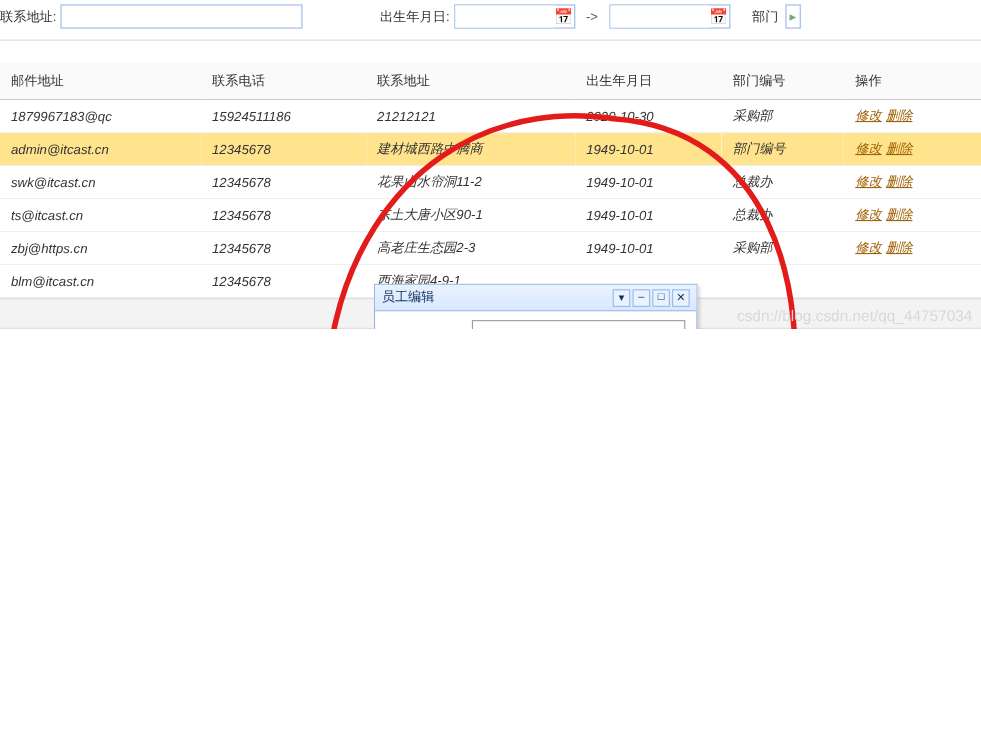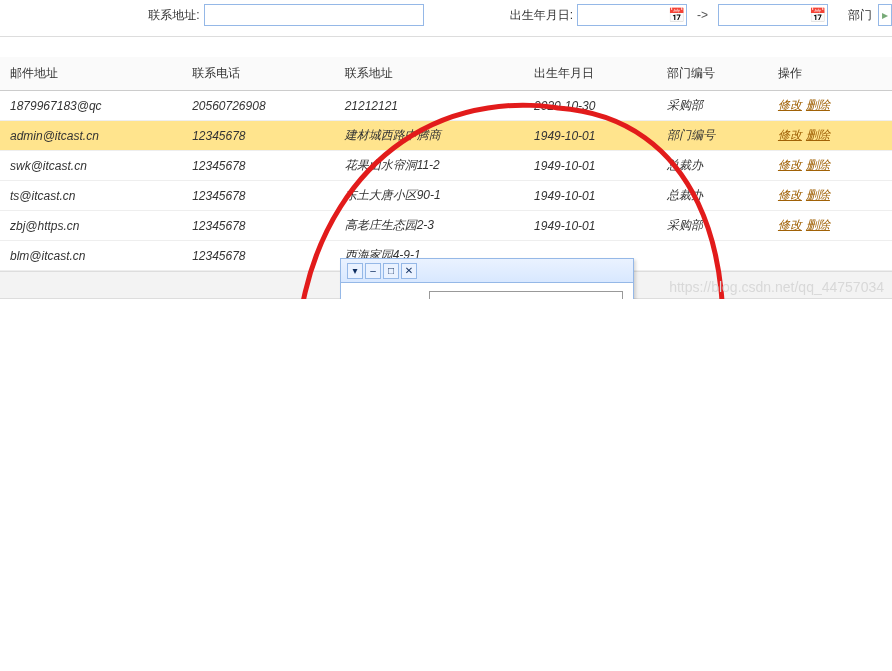--- a/index.html
+++ b/index.html
@@ -10,21 +10,20 @@
     color: #333;
     background: #fff;
     position: relative;
   }
   .filter-bar {
     display: flex;
     gap: 10px;
     padding: 4px 0 10px 0;
     border-bottom: 1px solid #ddd;
     align-items: center;
-    justify-content: flex-end;
   }
   .filter-item { display: flex; align-items: center; gap: 4px; }
   .filter-label { color: #333; white-space: nowrap; }
   .filter-input {
     border: 1px solid #95b8e7;
     height: 22px;
     padding: 0 4px;
     font-size: 12px;
   }
   .w220 { width: 220px; }
@@ -175,21 +174,21 @@
   }
 </style>
 </head>
 <body>
 
 <div class="filter-bar">
   <div class="filter-item">
     <span class="filter-label">联系地址:</span>
     <input class="filter-input w220" type="text" style="">
   </div>
-  <div class="filter-item" style="margin-left:76px;">
+  <div class="filter-item" style="margin-left:60px;">
     <span class="filter-label">出生年月日:</span>
     <span class="date-box">
       <input class="date-input w120" type="text" style="">
       <span class="date-icon">📅</span>
     </span>
     <span class="arrow-sep">-&gt;</span>
     <span class="date-box">
       <input class="date-input w120" type="text" style="">
       <span class="date-icon">📅</span>
     </span>
@@ -207,21 +206,21 @@
       <th>联系电话</th>
       <th>联系地址</th>
       <th>出生年月日</th>
       <th>部门编号</th>
       <th>操作</th>
     </tr>
   </thead>
   <tbody id="grid-body">
       <tr>
         <td>1879967183@qc</td>
-        <td>20560726908</td>
+        <td>15924511186</td>
         <td>21212121</td>
         <td>2020-10-30</td>
         <td>采购部</td>
         <td><a class="op">修改</a><a class="op">删除</a></td>
       </tr>
       <tr class="highlight">
         <td>admin@itcast.cn</td>
         <td>12345678</td>
         <td>建材城西路中腾商</td>
         <td>1949-10-01</td>
@@ -259,20 +258,21 @@
         <td></td>
         <td></td>
         <td></td>
       </tr>
     </tbody>
 </table>
 <div class="grid-footer"></div>
 
 <div class="dialog">
   <div class="dialog-title">
+    <span class="ttl">员工编辑</span>
     <div class="dialog-tools">
       <span class="tool-btn">▾</span>
       <span class="tool-btn">–</span>
       <span class="tool-btn">□</span>
       <span class="tool-btn">✕</span>
     </div>
   </div>
   <div class="dialog-body">
     <div class="form-row">
       <span class="form-label">登陆名</span>
@@ -333,13 +333,13 @@
 <svg class="annot" viewBox="0 0 468 540">
   <path d="M 280 20
            C 420 30, 460 170, 440 300
            C 420 440, 300 510, 200 500
            C 100 490, 30 440, 20 300
            C 10 170, 80 40, 210 20
            C 240 15, 270 18, 280 20 Z
            M 180 508 C 170 530, 162 545, 170 540" fill="none" stroke="#e21b1b" stroke-width="5" stroke-linecap="round"></path>
 </svg>
 
-<div class="watermark">https://blog.csdn.net/qq_44757034</div>
+<div class="watermark">csdn://blog.csdn.net/qq_44757034</div>
 
 </body></html>

